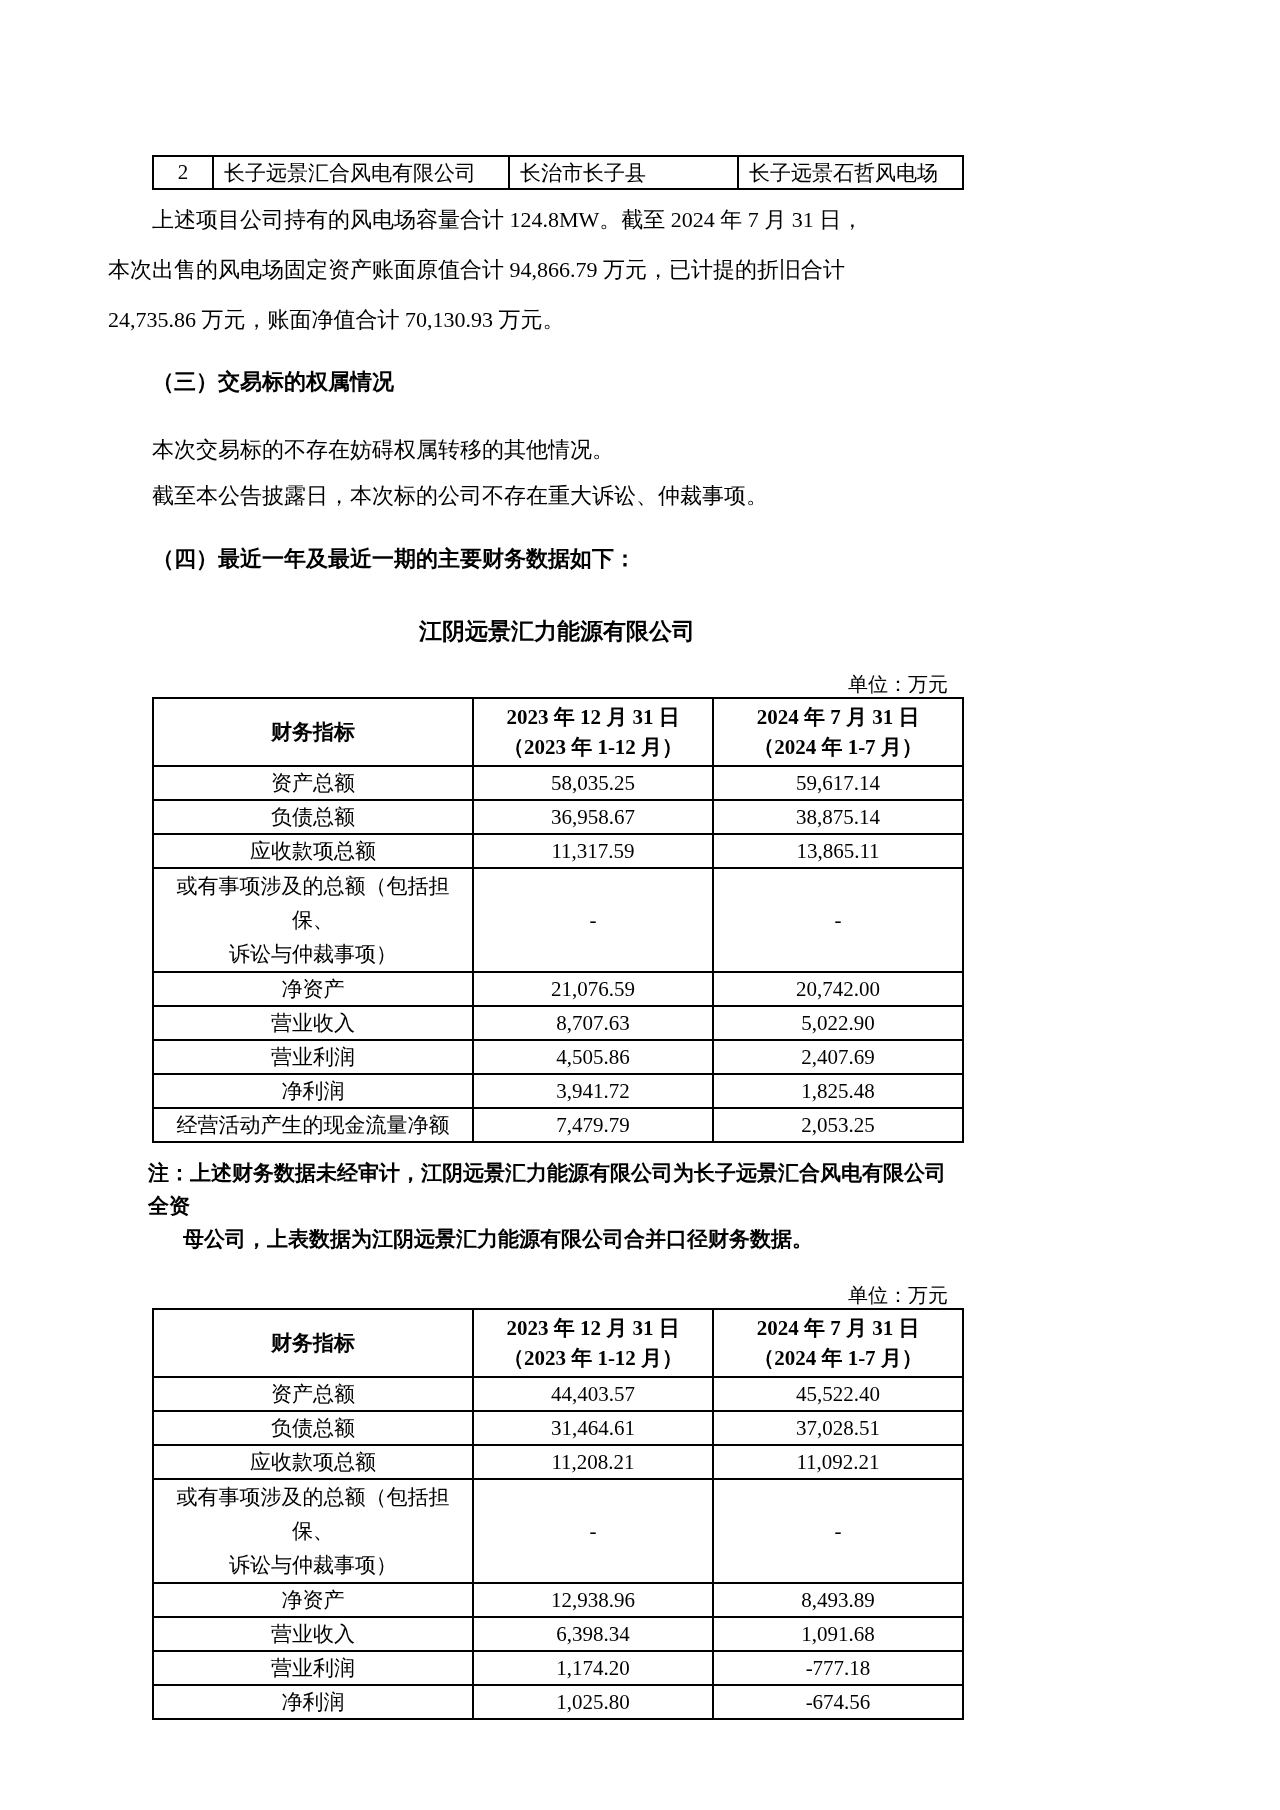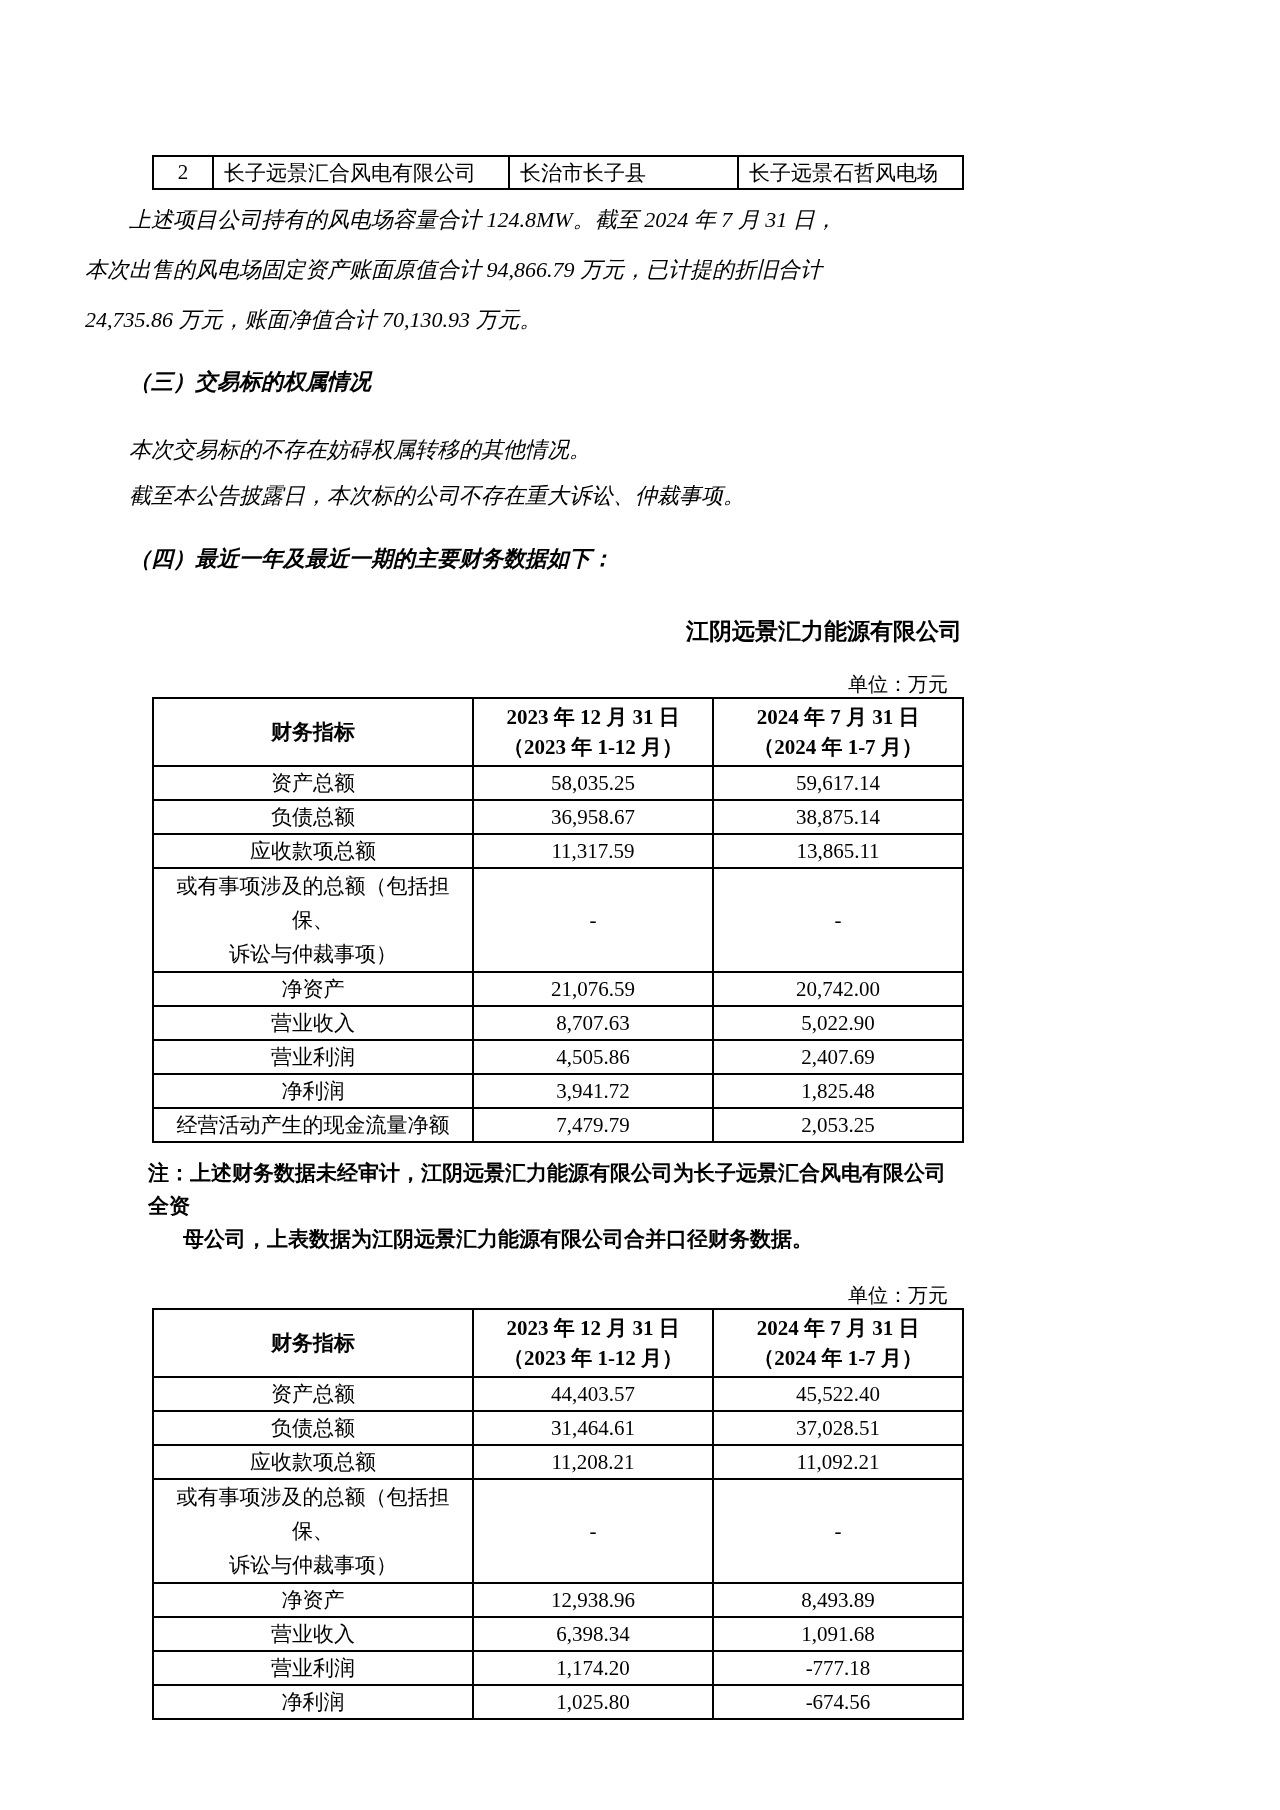--- a/index.html
+++ b/index.html
@@ -14,37 +14,37 @@
   
   .carry-table {
     border-collapse: collapse; table-layout: fixed;
     margin: 155px 0 0 152px; width: 810px;
   }
   .carry-table td { border: 2px solid #000; height: 31px; font-size: 21px; padding: 0 4px; }
   .cell-center { text-align: center; }
   .cell-left { text-align: left; padding-left: 10px !important; }
 
   
-  .text-block { margin-left: 85px; width: 792px; font-size: 22px; font-style: italic; }
+  .text-block { margin-left: 108px; width: 792px; font-size: 22px; }
   .pline { line-height: 50px; }
   .indent { text-indent: 44px; }
   .para-intro { margin-top: 5px; }
   .h-sec { font-weight: bold; font-size: 22px; line-height: 30px; text-indent: 44px; }
   .h3 { margin-top: 22px; }
   .p-single { line-height: 30px; text-indent: 44px; }
   .p2 { margin-top: 38px; }
   .p3 { margin-top: 16px; }
   .h4 { margin-top: 33px; }
 
   
   .tbl-title {
     margin-left: 152px; width: 810px; text-align: center;
     font-weight: bold; font-size: 23px; line-height: 30px;
   }
-  .t1-title { margin-top: 43px; text-align: right; }
+  .t1-title { margin-top: 43px; }
   .t2-title { margin-top: 36px; }
   .unit { margin-left: 152px; width: 796px; text-align: right; font-size: 20px; line-height: 26px; }
   .unit1 { margin-top: 24px; }
   .unit2 { margin-top: 26px; }
 
   
   .fin {
     border-collapse: collapse; table-layout: fixed;
     margin-left: 152px; width: 810px; font-size: 21px;
   }

